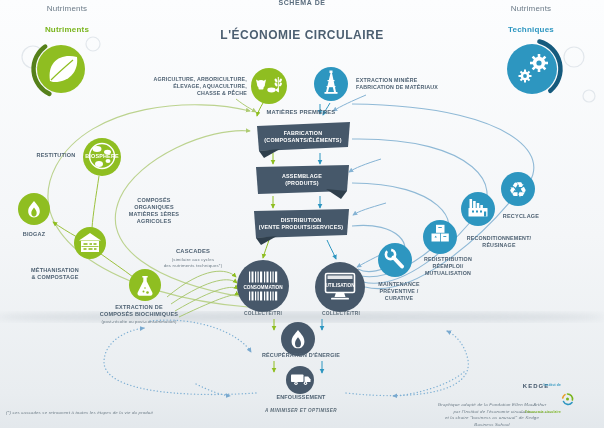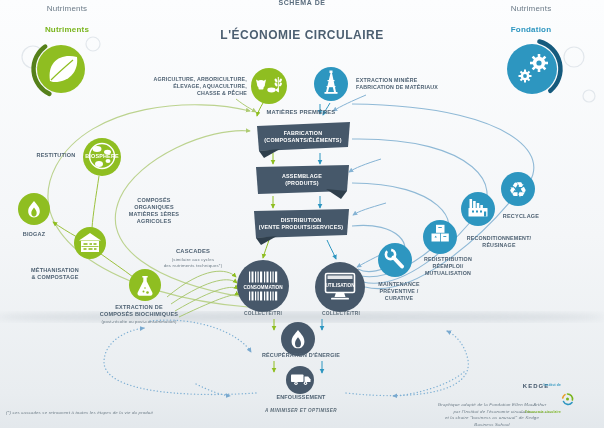--- a/index.html
+++ b/index.html
@@ -352,21 +352,21 @@
   </g>
 </svg>
 
 <div class="lbl" style="left:67px;top:20px;font-size:8px">
   <span class="blk gray">Nutriments</span>
   <span class="blk green-t">Nutriments</span>
 </div>
 
 <div class="lbl" style="left:531px;top:20px;font-size:8px">
   <span class="blk gray">Nutriments</span>
-  <span class="blk blue-t">Fondation</span>
+  <span class="blk blue-t">Techniques</span>
 </div>
 
 <div class="lbl" style="left:302px;top:21px">
   <span class="blk" style="font-size:7px;color:#5a6d7e;letter-spacing:.6px">SCHÉMA DE</span>
   <span class="blk" style="font-size:12px;color:#4c5f71;letter-spacing:.5px">L'ÉCONOMIE CIRCULAIRE</span>
 </div>
 
 <div class="lbl rgt" style="left:247px;top:86px;font-size:5.3px">AGRICULTURE, ARBORICULTURE,
 ÉLEVAGE, AQUACULTURE,
 CHASSE &amp; PÊCHE</div>

